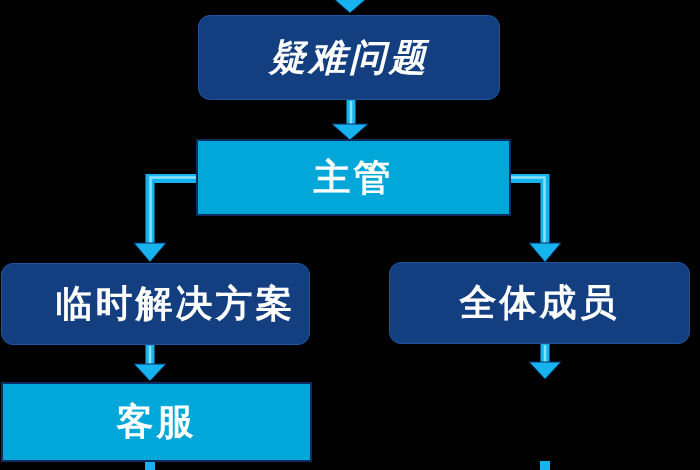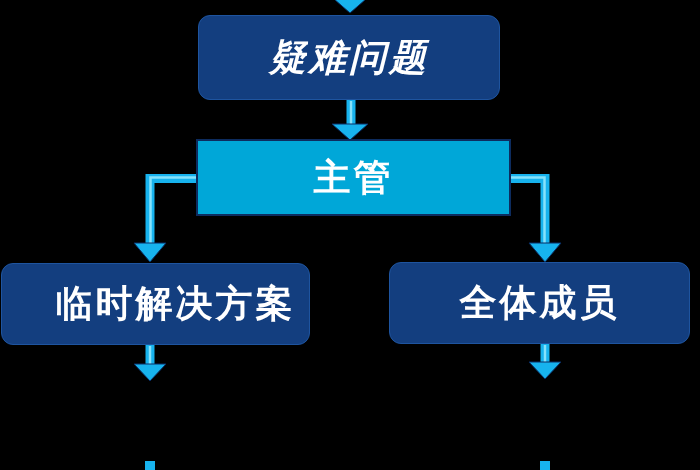--- a/index.html
+++ b/index.html
@@ -116,15 +116,18 @@
   </div>
 
   <div class="node dark" style="left:1px; top:263px; width:309px; height:82px;padding-left:40px;">
     <span>临时解决方案</span>
   </div>
 
   <div class="node dark" style="left:389px; top:262px; width:301px; height:82px;">
     <span>全体成员</span>
   </div>
 
+  <div class="node light" style="left:1px; top:382px; width:311px; height:80px;">
+    <span>客服</span>
+  </div>
 
 
 </div>
 
 </body></html>

